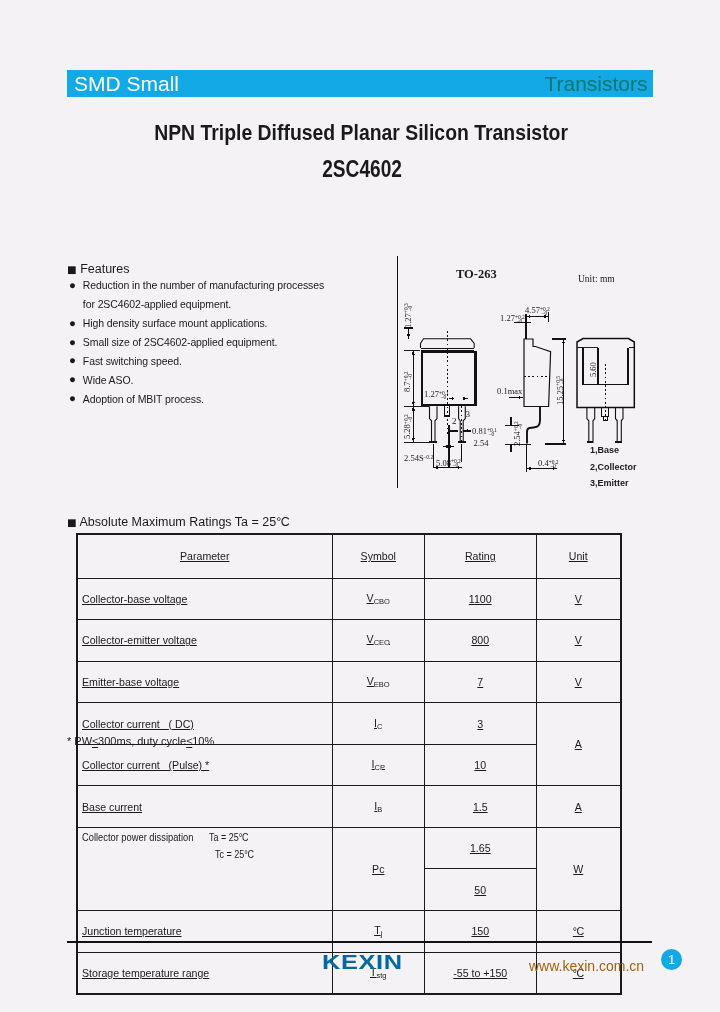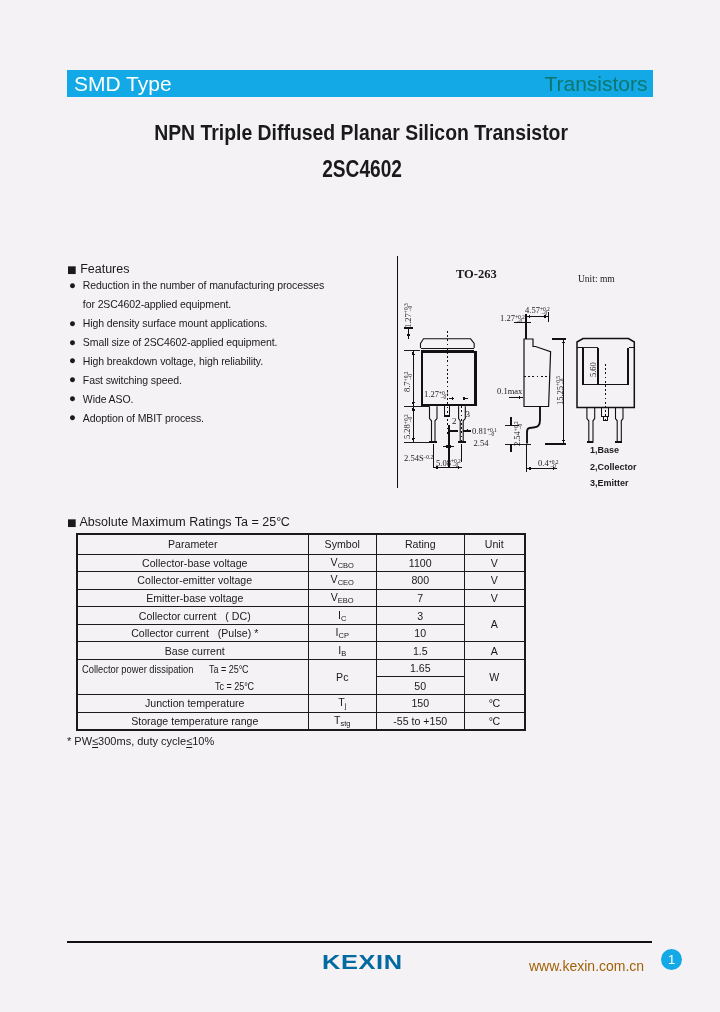--- a/index.html
+++ b/index.html
@@ -4,33 +4,32 @@
 <style>
   html,body{margin:0;padding:0;}
   body{width:720px;height:1012px;background:#f5f2f6;position:relative;
        font-family:"Liberation Sans",sans-serif;color:#1a1a1a;overflow:hidden;}
   .abs{position:absolute;}
 </style>
 </head>
 <body>
 
 <div class="abs" style="left:67px;top:70px;width:586px;height:27px;background:#12a9e6;"></div>
-<div class="abs" style="left:74px;top:70.6px;color:#fff;font-size:21px;line-height:26px;">SMD Type</div>
+<div class="abs" style="left:74px;top:70.6px;color:#fff;font-size:21px;line-height:26px;">SMD Small</div>
 <div class="abs" style="left:0;top:70.6px;width:647.5px;text-align:right;color:#0f766e;font-size:21px;line-height:26px;">Transistors</div>
 
 <div class="abs" style="left:0;top:121px;width:722px;text-align:center;font-size:22.5px;line-height:23px;font-weight:bold;"><span style="display:inline-block;transform:scaleX(0.862);transform-origin:50% 50%;">NPN Triple Diffused Planar Silicon Transistor</span></div>
 <div class="abs" style="left:0;top:155.5px;width:725px;text-align:center;font-size:24.5px;line-height:25px;font-weight:bold;"><span style="display:inline-block;transform:scaleX(0.78);transform-origin:50% 50%;">2SC4602</span></div>
 
 <div class="abs" style="left:67px;top:261px;font-size:12.5px;"><span style="font-size:16px;vertical-align:-2px;">■</span> Features</div>
 <div class="abs" style="left:69px;top:275.8px;font-size:10.5px;letter-spacing:-0.1px;line-height:18.4px;">
   <div><span class="blt">●</span><span class="bt">Reduction in the number of manufacturing processes</span></div>
   <div><span class="blt" style="visibility:hidden">●</span><span class="bt">for 2SC4602-applied equipment.</span></div>
   <div><span class="blt">●</span><span class="bt">High density surface mount applications.</span></div>
   <div><span class="blt">●</span><span class="bt">Small size of 2SC4602-applied equipment.</span></div>
-  <div><span class="blt">●</span><span class="bt">High breakdown voltage, high reliability.</span></div>
   <div><span class="blt">●</span><span class="bt">Fast switching speed.</span></div>
   <div><span class="blt">●</span><span class="bt">Wide ASO.</span></div>
   <div><span class="blt">●</span><span class="bt">Adoption of MBIT process.</span></div>
 </div>
 <style>
  .blt{font-size:11.5px;vertical-align:0.5px;}
  .bt{margin-left:7px;}
 </style>
 
 <div class="abs" style="left:396px;top:250px;width:264px;height:242px;" id="drawwrap">
@@ -137,23 +136,23 @@
 <text x="194" y="203" font-family="Liberation Sans" font-size="9" font-weight="bold" fill="#1a1a1a" stroke="none">1,Base</text>
 <text x="194" y="220" font-family="Liberation Sans" font-size="9" font-weight="bold" fill="#1a1a1a" stroke="none">2,Collector</text>
 <text x="194" y="236" font-family="Liberation Sans" font-size="9" font-weight="bold" fill="#1a1a1a" stroke="none">3,Emitter</text>
 </svg>
 </div>
 
 <div class="abs" style="left:67px;top:514px;font-size:12.5px;"><span style="font-size:16px;vertical-align:-2px;">■</span> Absolute Maximum Ratings Ta = 25<span style="letter-spacing:-0.5px;">°C</span></div>
 
 <style>
   #ratings{border-collapse:collapse;table-layout:fixed;}
-  #ratings td{border:1.4px solid #1a1a1a;padding:0;font-size:10.6px;height:16.55px;
-              text-align:center;vertical-align:middle;overflow:hidden;white-space:nowrap;}
-  #ratings td.p{text-align:center;padding-left:4px;}
+  #ratings td{border:1.4px solid #1a1a1a;padding:12px;font-size:10.6px;height:16.55px;
+              text-align:center;vertical-align:middle;overflow:hidden;white-space:nowrap;text-decoration:underline;}
+  #ratings td.p{text-align:left;padding-left:4px;}
   #ratings .hd td{height:18.6px;}
   sub{font-size:7.5px;vertical-align:-2px;letter-spacing:0;}
 </style>
 <table class="abs" id="ratings" cellspacing="0" style="left:76px;top:533px;border:2px solid #1a1a1a;">
   <tbody>
       <tr class="hd">
         <td class="c1">Parameter</td>
         <td class="c2">Symbol</td>
         <td class="c3">Rating</td>
         <td class="c4">Unit</td>

